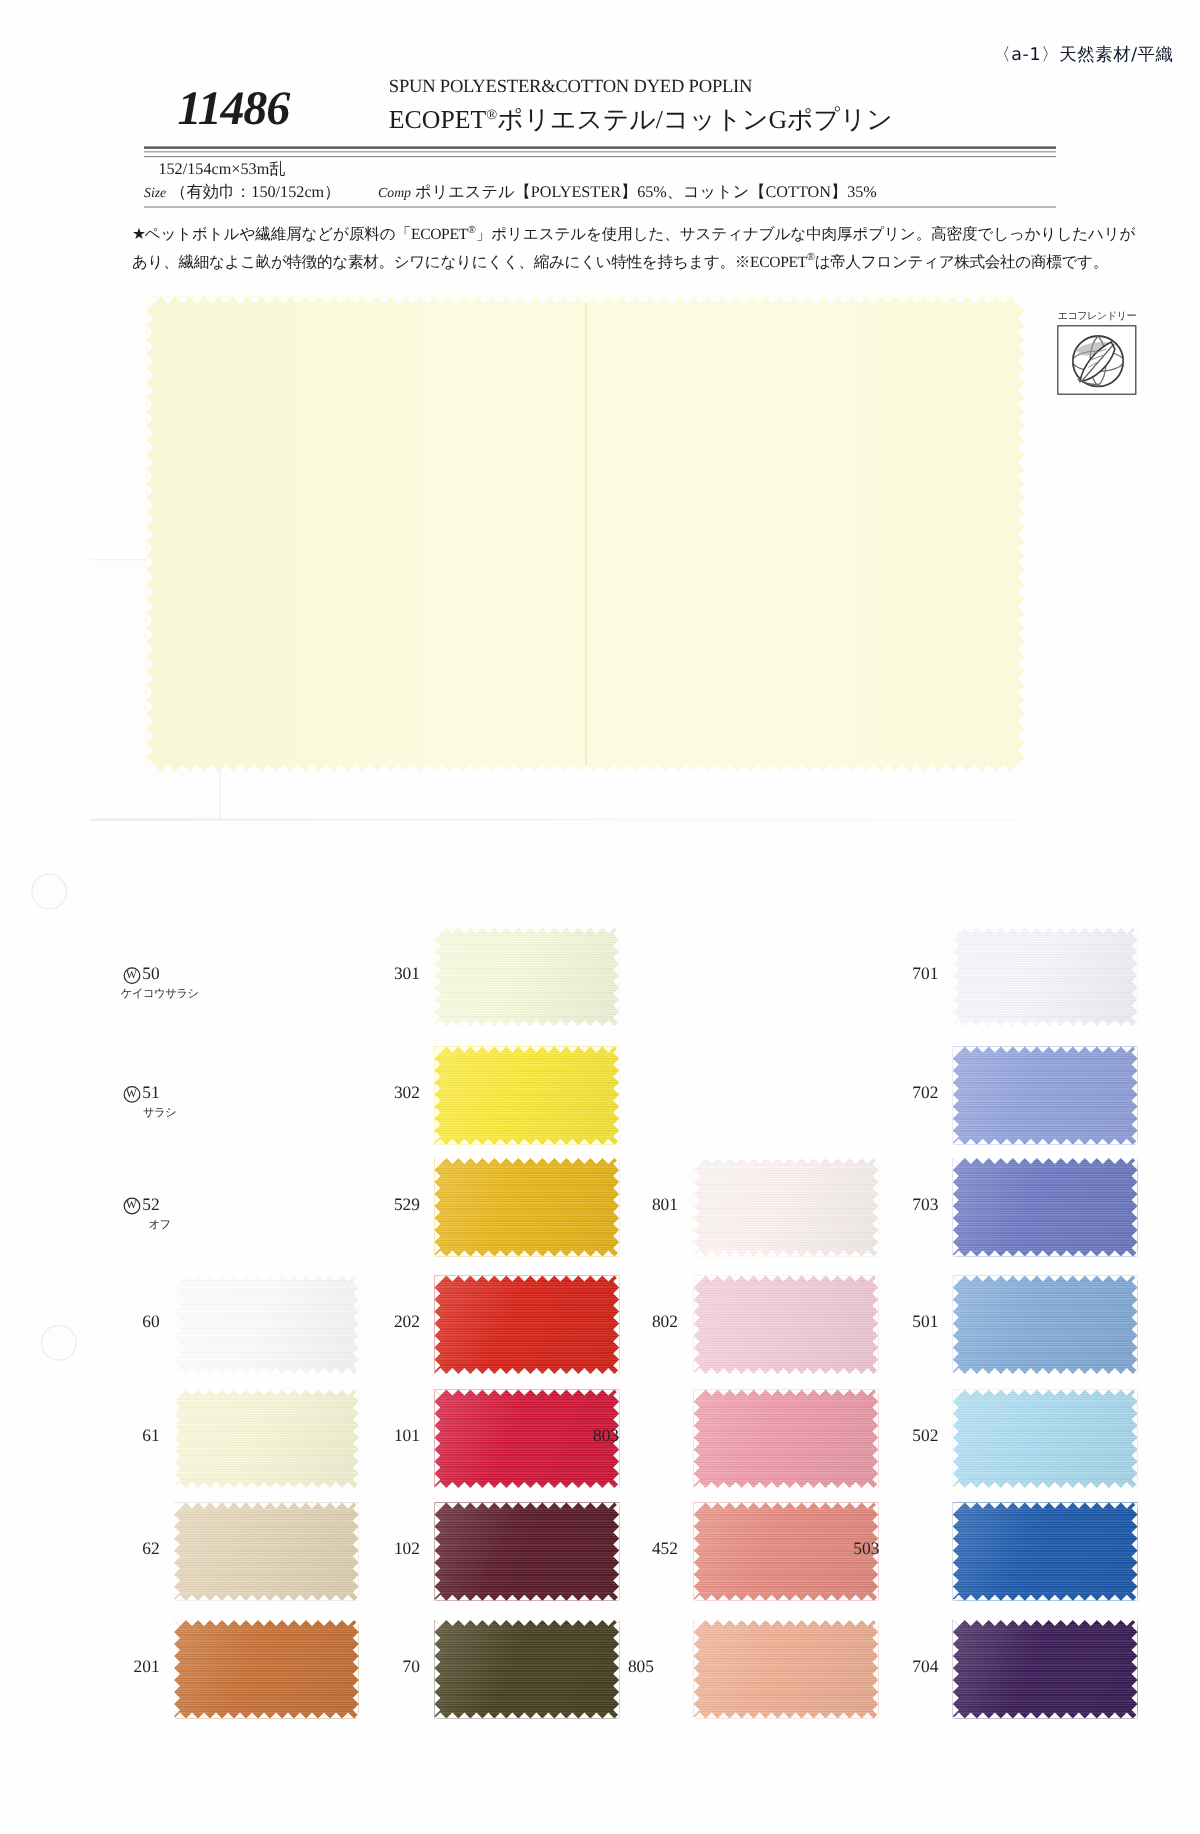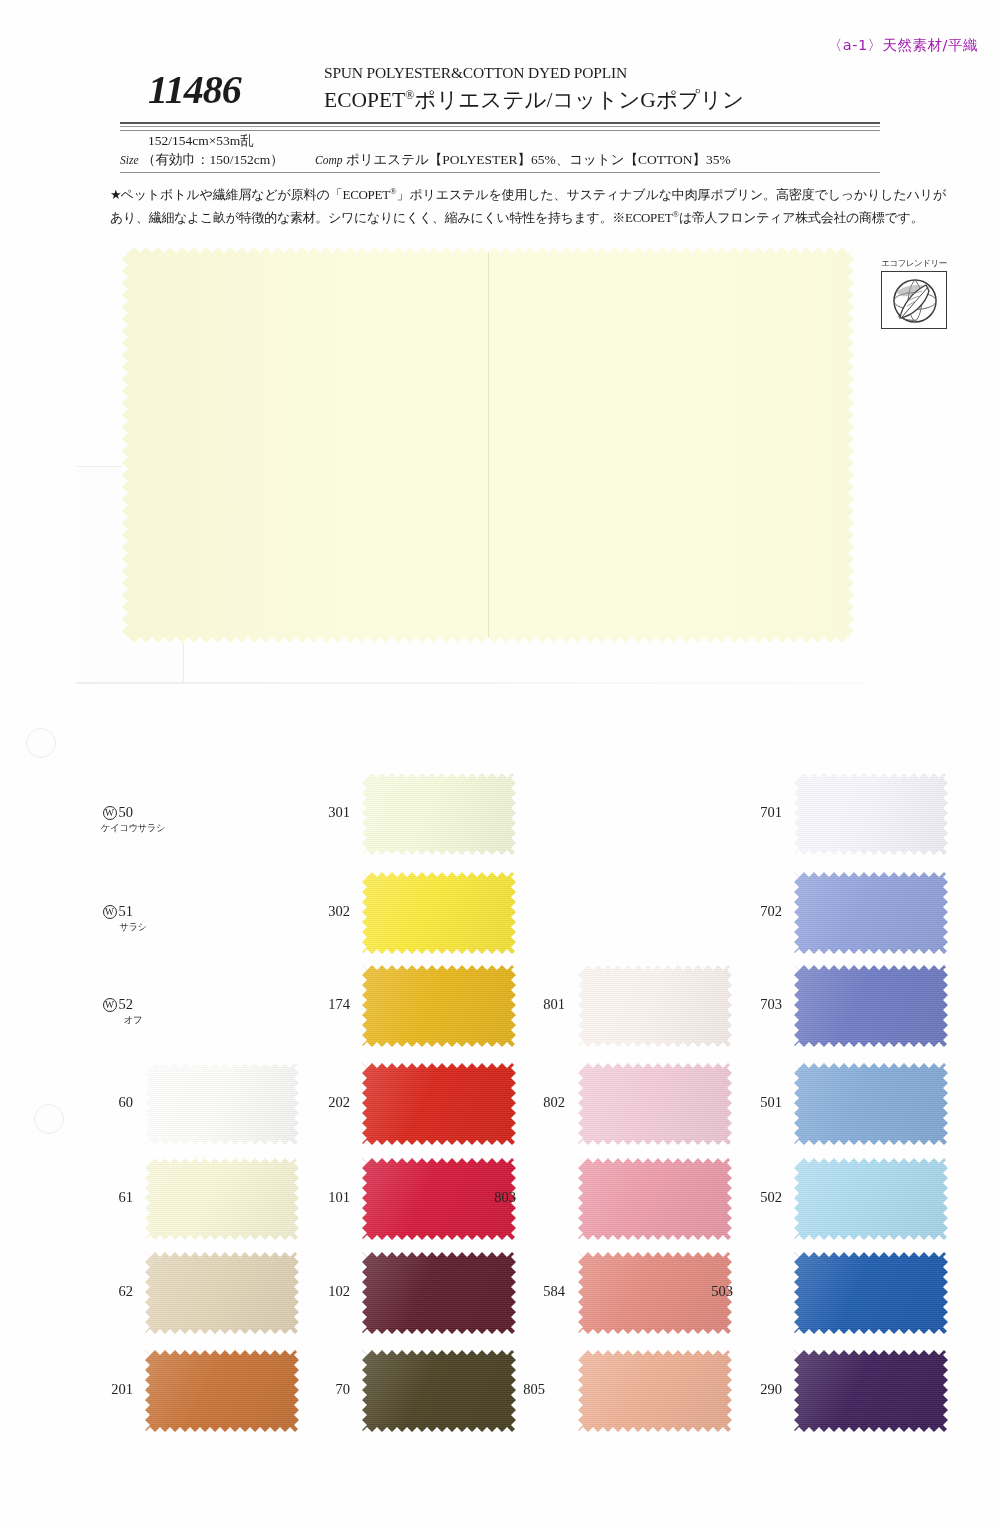--- a/index.html
+++ b/index.html
@@ -15,21 +15,21 @@
   }
 
   
   .page-tag {
     position: absolute;
     top: 36px;
     right: 22px;
     font-size: 14.5px;
     font-family: "DejaVu Sans", sans-serif;
     letter-spacing: 0.5px;
-    color: #a21caf;
+    color: #0f172a;
     white-space: nowrap;
   }
 
   .title-block {
     position: absolute;
     top: 62px;
     left: 120px;
     width: 800px;
     height: 62px;
   }
@@ -80,21 +80,21 @@
   }
 
   
   .spec {
     position: absolute;
     left: 120px;
     top: 132px;
     width: 780px;
     font-size: 13.5px;
   }
-  .spec-row1 { position: absolute; left: 28px; top: 0px; white-space: nowrap; }
+  .spec-row1 { position: absolute; left: 12px; top: 0px; white-space: nowrap; }
   .spec-row2 { position: absolute; left: 0px;  top: 19px; white-space: nowrap; }
   .lbl-it {
     font-style: italic;
     font-size: 11.5px;
     font-family: "Liberation Serif", serif;
     letter-spacing: 0px;
     margin-top: 40px;
   }
   .spec-comp { margin-left: 28px; }
 
@@ -417,21 +417,21 @@
         <div class="face" style="background: rgb(232, 183, 30);"></div>
         <div class="sheen"></div>
         <div class="gloss"></div>
         <svg width="154" height="82" viewBox="0 0 154 82" style="position: absolute; left: 0px; top: 0px; pointer-events: none;">
           <path d="M0 0 L5 5 L10 0 L15 5 L20 0 L25 5 L30 0 L35 5 L40 0 L45 5 L50 0 L55 5 L60 0 L65 5 L70 0 L75 5 L80 0 L85 5 L90 0 L95 5 L100 0 L105 5 L110 0 L115 5 L120 0 L125 5 L130 0 L135 5 L140 0 L145 5 L150 0 L155 5 L160 0 L154 0 L0 0 Z" fill="#fefefe"></path>
           <path d="M0 82 L5 77 L10 82 L15 77 L20 82 L25 77 L30 82 L35 77 L40 82 L45 77 L50 82 L55 77 L60 82 L65 77 L70 82 L75 77 L80 82 L85 77 L90 82 L95 77 L100 82 L105 77 L110 82 L115 77 L120 82 L125 77 L130 82 L135 77 L140 82 L145 77 L150 82 L155 77 L160 82 L154 82 L0 82 Z" fill="#fefefe"></path>
           <path d="M0 0 L5 5 L0 10 L5 15 L0 20 L5 25 L0 30 L5 35 L0 40 L5 45 L0 50 L5 55 L0 60 L5 65 L0 70 L5 75 L0 80 L5 85 L0 90 L0 82 L0 0 Z" fill="#fefefe"></path>
           <path d="M154 0 L149 5 L154 10 L149 15 L154 20 L149 25 L154 30 L149 35 L154 40 L149 45 L154 50 L149 55 L154 60 L149 65 L154 70 L149 75 L154 80 L149 85 L154 90 L154 82 Z" fill="#fefefe"></path>
         </svg>
       </div>
-      <div class="code" style="left: 230px; width: 120px; top: 996px;"><span>174</span></div>
+      <div class="code" style="left: 230px; width: 120px; top: 996px;"><span>529</span></div>
     </div>
     <div class="cell" style="left: 0px; top: 0px;">
       <div class="chip" style="left: 362px; top: 1063px;">
         <div class="face" style="background: rgb(216, 37, 26);"></div>
         <div class="sheen"></div>
         <div class="gloss"></div>
         <svg width="154" height="82" viewBox="0 0 154 82" style="position: absolute; left: 0px; top: 0px; pointer-events: none;">
           <path d="M0 0 L5 5 L10 0 L15 5 L20 0 L25 5 L30 0 L35 5 L40 0 L45 5 L50 0 L55 5 L60 0 L65 5 L70 0 L75 5 L80 0 L85 5 L90 0 L95 5 L100 0 L105 5 L110 0 L115 5 L120 0 L125 5 L130 0 L135 5 L140 0 L145 5 L150 0 L155 5 L160 0 L154 0 L0 0 Z" fill="#fefefe"></path>
           <path d="M0 82 L5 77 L10 82 L15 77 L20 82 L25 77 L30 82 L35 77 L40 82 L45 77 L50 82 L55 77 L60 82 L65 77 L70 82 L75 77 L80 82 L85 77 L90 82 L95 77 L100 82 L105 77 L110 82 L115 77 L120 82 L125 77 L130 82 L135 77 L140 82 L145 77 L150 82 L155 77 L160 82 L154 82 L0 82 Z" fill="#fefefe"></path>
           <path d="M0 0 L5 5 L0 10 L5 15 L0 20 L5 25 L0 30 L5 35 L0 40 L5 45 L0 50 L5 55 L0 60 L5 65 L0 70 L5 75 L0 80 L5 85 L0 90 L0 82 L0 0 Z" fill="#fefefe"></path>
@@ -529,21 +529,21 @@
         <div class="face" style="background: rgb(229, 140, 129);"></div>
         <div class="sheen"></div>
         <div class="gloss"></div>
         <svg width="154" height="82" viewBox="0 0 154 82" style="position: absolute; left: 0px; top: 0px; pointer-events: none;">
           <path d="M0 0 L5 5 L10 0 L15 5 L20 0 L25 5 L30 0 L35 5 L40 0 L45 5 L50 0 L55 5 L60 0 L65 5 L70 0 L75 5 L80 0 L85 5 L90 0 L95 5 L100 0 L105 5 L110 0 L115 5 L120 0 L125 5 L130 0 L135 5 L140 0 L145 5 L150 0 L155 5 L160 0 L154 0 L0 0 Z" fill="#fefefe"></path>
           <path d="M0 82 L5 77 L10 82 L15 77 L20 82 L25 77 L30 82 L35 77 L40 82 L45 77 L50 82 L55 77 L60 82 L65 77 L70 82 L75 77 L80 82 L85 77 L90 82 L95 77 L100 82 L105 77 L110 82 L115 77 L120 82 L125 77 L130 82 L135 77 L140 82 L145 77 L150 82 L155 77 L160 82 L154 82 L0 82 Z" fill="#fefefe"></path>
           <path d="M0 0 L5 5 L0 10 L5 15 L0 20 L5 25 L0 30 L5 35 L0 40 L5 45 L0 50 L5 55 L0 60 L5 65 L0 70 L5 75 L0 80 L5 85 L0 90 L0 82 L0 0 Z" fill="#fefefe"></path>
           <path d="M154 0 L149 5 L154 10 L149 15 L154 20 L149 25 L154 30 L149 35 L154 40 L149 45 L154 50 L149 55 L154 60 L149 65 L154 70 L149 75 L154 80 L149 85 L154 90 L154 82 Z" fill="#fefefe"></path>
         </svg>
       </div>
-      <div class="code" style="left: 445px; width: 120px; top: 1283px;"><span>584</span></div>
+      <div class="code" style="left: 445px; width: 120px; top: 1283px;"><span>452</span></div>
     </div>
     <div class="cell" style="left: 0px; top: 0px;">
       <div class="chip" style="left: 578px; top: 1350px;">
         <div class="face" style="background: rgb(238, 176, 149);"></div>
         <div class="sheen"></div>
         <div class="gloss"></div>
         <svg width="154" height="82" viewBox="0 0 154 82" style="position: absolute; left: 0px; top: 0px; pointer-events: none;">
           <path d="M0 0 L5 5 L10 0 L15 5 L20 0 L25 5 L30 0 L35 5 L40 0 L45 5 L50 0 L55 5 L60 0 L65 5 L70 0 L75 5 L80 0 L85 5 L90 0 L95 5 L100 0 L105 5 L110 0 L115 5 L120 0 L125 5 L130 0 L135 5 L140 0 L145 5 L150 0 L155 5 L160 0 L154 0 L0 0 Z" fill="#fefefe"></path>
           <path d="M0 82 L5 77 L10 82 L15 77 L20 82 L25 77 L30 82 L35 77 L40 82 L45 77 L50 82 L55 77 L60 82 L65 77 L70 82 L75 77 L80 82 L85 77 L90 82 L95 77 L100 82 L105 77 L110 82 L115 77 L120 82 L125 77 L130 82 L135 77 L140 82 L145 77 L150 82 L155 77 L160 82 L154 82 L0 82 Z" fill="#fefefe"></path>
           <path d="M0 0 L5 5 L0 10 L5 15 L0 20 L5 25 L0 30 L5 35 L0 40 L5 45 L0 50 L5 55 L0 60 L5 65 L0 70 L5 75 L0 80 L5 85 L0 90 L0 82 L0 0 Z" fill="#fefefe"></path>
@@ -641,15 +641,15 @@
         <div class="face" style="background: rgb(61, 32, 89);"></div>
         <div class="sheen"></div>
         <div class="gloss"></div>
         <svg width="154" height="82" viewBox="0 0 154 82" style="position: absolute; left: 0px; top: 0px; pointer-events: none;">
           <path d="M0 0 L5 5 L10 0 L15 5 L20 0 L25 5 L30 0 L35 5 L40 0 L45 5 L50 0 L55 5 L60 0 L65 5 L70 0 L75 5 L80 0 L85 5 L90 0 L95 5 L100 0 L105 5 L110 0 L115 5 L120 0 L125 5 L130 0 L135 5 L140 0 L145 5 L150 0 L155 5 L160 0 L154 0 L0 0 Z" fill="#fefefe"></path>
           <path d="M0 82 L5 77 L10 82 L15 77 L20 82 L25 77 L30 82 L35 77 L40 82 L45 77 L50 82 L55 77 L60 82 L65 77 L70 82 L75 77 L80 82 L85 77 L90 82 L95 77 L100 82 L105 77 L110 82 L115 77 L120 82 L125 77 L130 82 L135 77 L140 82 L145 77 L150 82 L155 77 L160 82 L154 82 L0 82 Z" fill="#fefefe"></path>
           <path d="M0 0 L5 5 L0 10 L5 15 L0 20 L5 25 L0 30 L5 35 L0 40 L5 45 L0 50 L5 55 L0 60 L5 65 L0 70 L5 75 L0 80 L5 85 L0 90 L0 82 L0 0 Z" fill="#fefefe"></path>
           <path d="M154 0 L149 5 L154 10 L149 15 L154 20 L149 25 L154 30 L149 35 L154 40 L149 45 L154 50 L149 55 L154 60 L149 65 L154 70 L149 75 L154 80 L149 85 L154 90 L154 82 Z" fill="#fefefe"></path>
         </svg>
       </div>
-      <div class="code" style="left: 662px; width: 120px; top: 1381px;"><span>290</span></div>
+      <div class="code" style="left: 662px; width: 120px; top: 1381px;"><span>704</span></div>
     </div>
   </div>
 
 </body></html>

